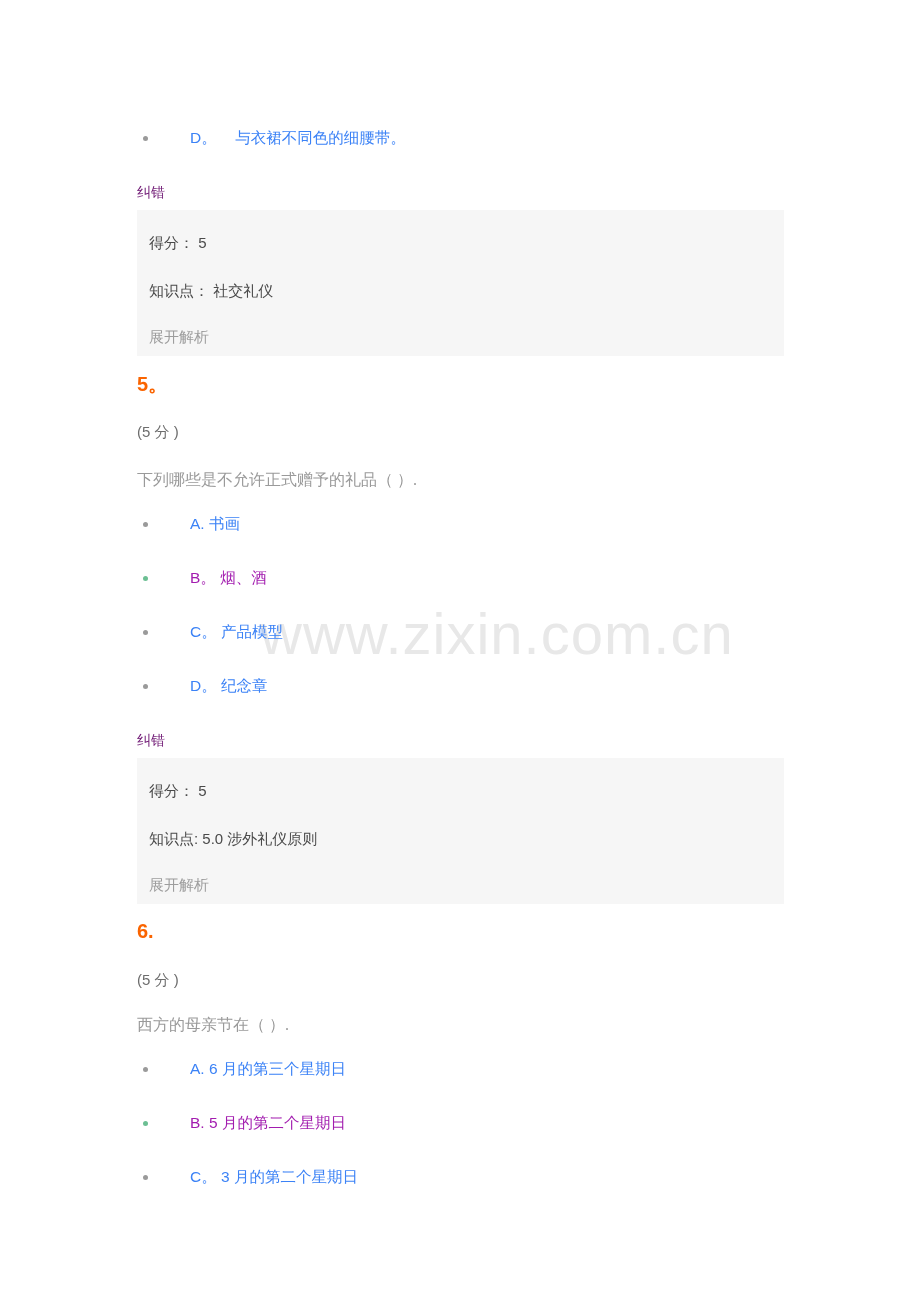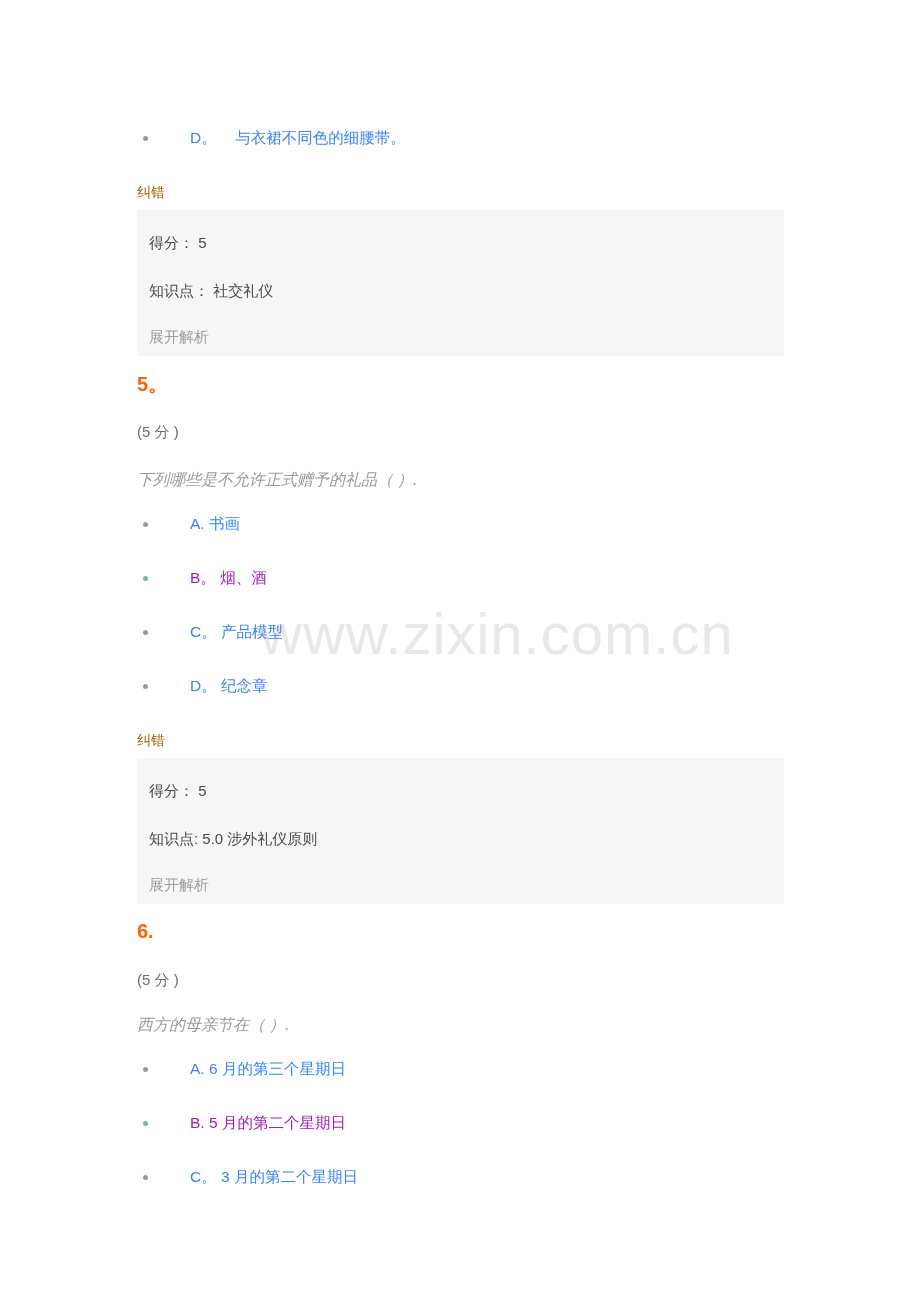--- a/index.html
+++ b/index.html
@@ -65,21 +65,21 @@
     width: 5px;
     height: 5px;
     border-radius: 50%;
     background: #9a9a9a;
   }
   .option.correct { color: #a21caf; }
   .option.correct .bullet { background: #6cbf93; }
 
   
   .report-link {
-    color: #a16207;
+    color: #701a75;
     font-size: 14px;
     line-height: 20px;
     font-family: "Liberation Sans", "DejaVu Sans", sans-serif;
     cursor: pointer;
   }
 
   
   .answer-panel {
     background: #f6f6f6;
     width: 647px;
@@ -110,21 +110,20 @@
     color: #6d6d6d;
     font-size: 15px;
     line-height: 22px;
     font-family: "Liberation Sans", "DejaVu Sans", sans-serif;
   }
   .q-stem {
     color: #9a9a9a;
     font-size: 16px;
     line-height: 24px;
     font-family: "Liberation Serif", "DejaVu Serif", serif;
-    font-style: italic;
   }
 
   
   .abs { position: absolute; left: 0; }
 </style>
 </head>
 <body>
 
 <div class="page">
 

